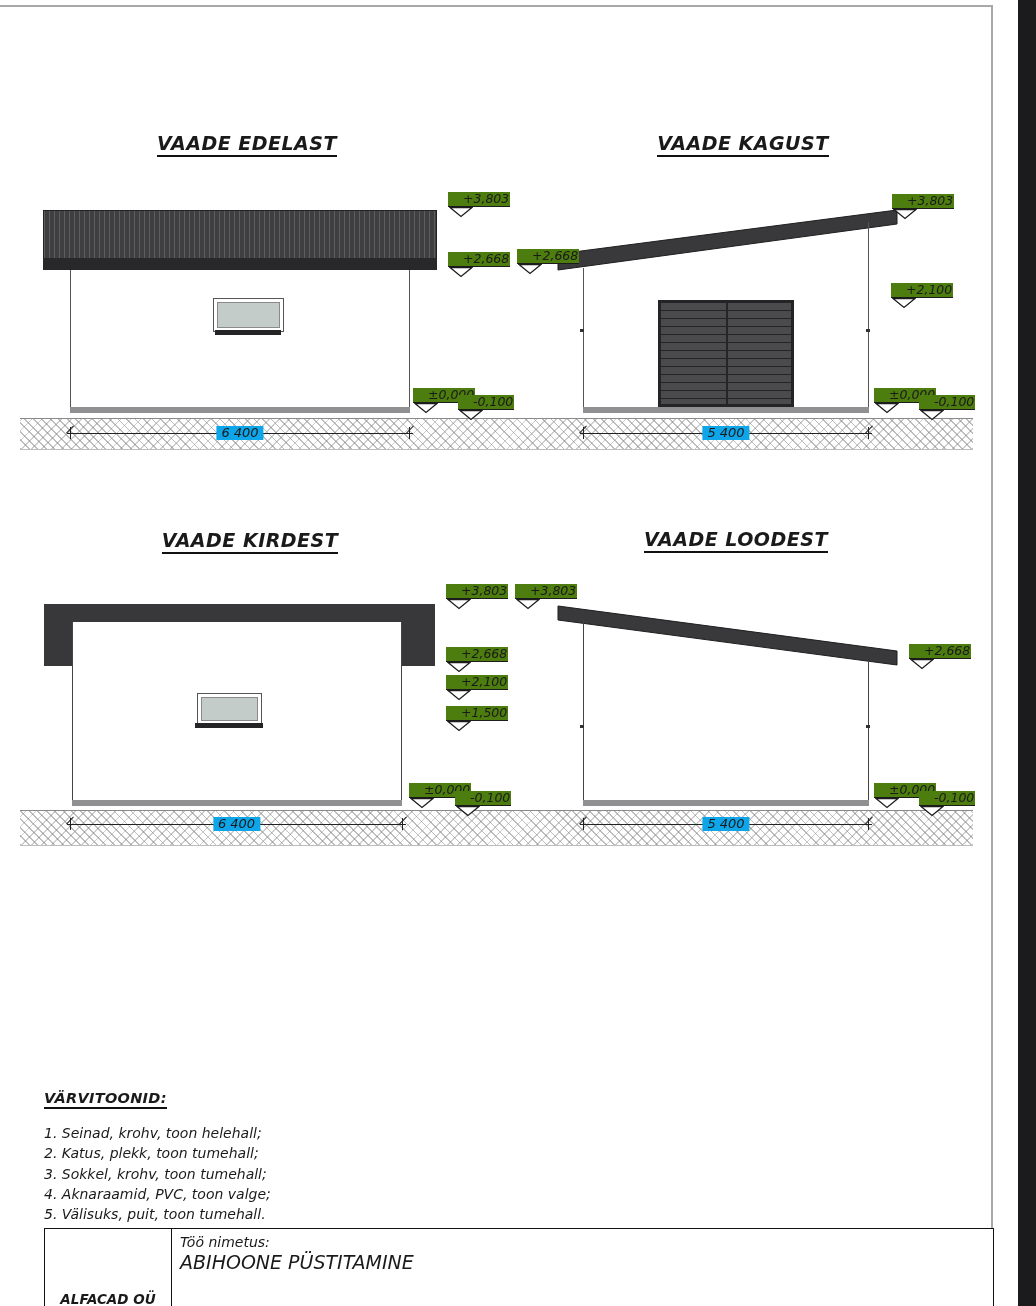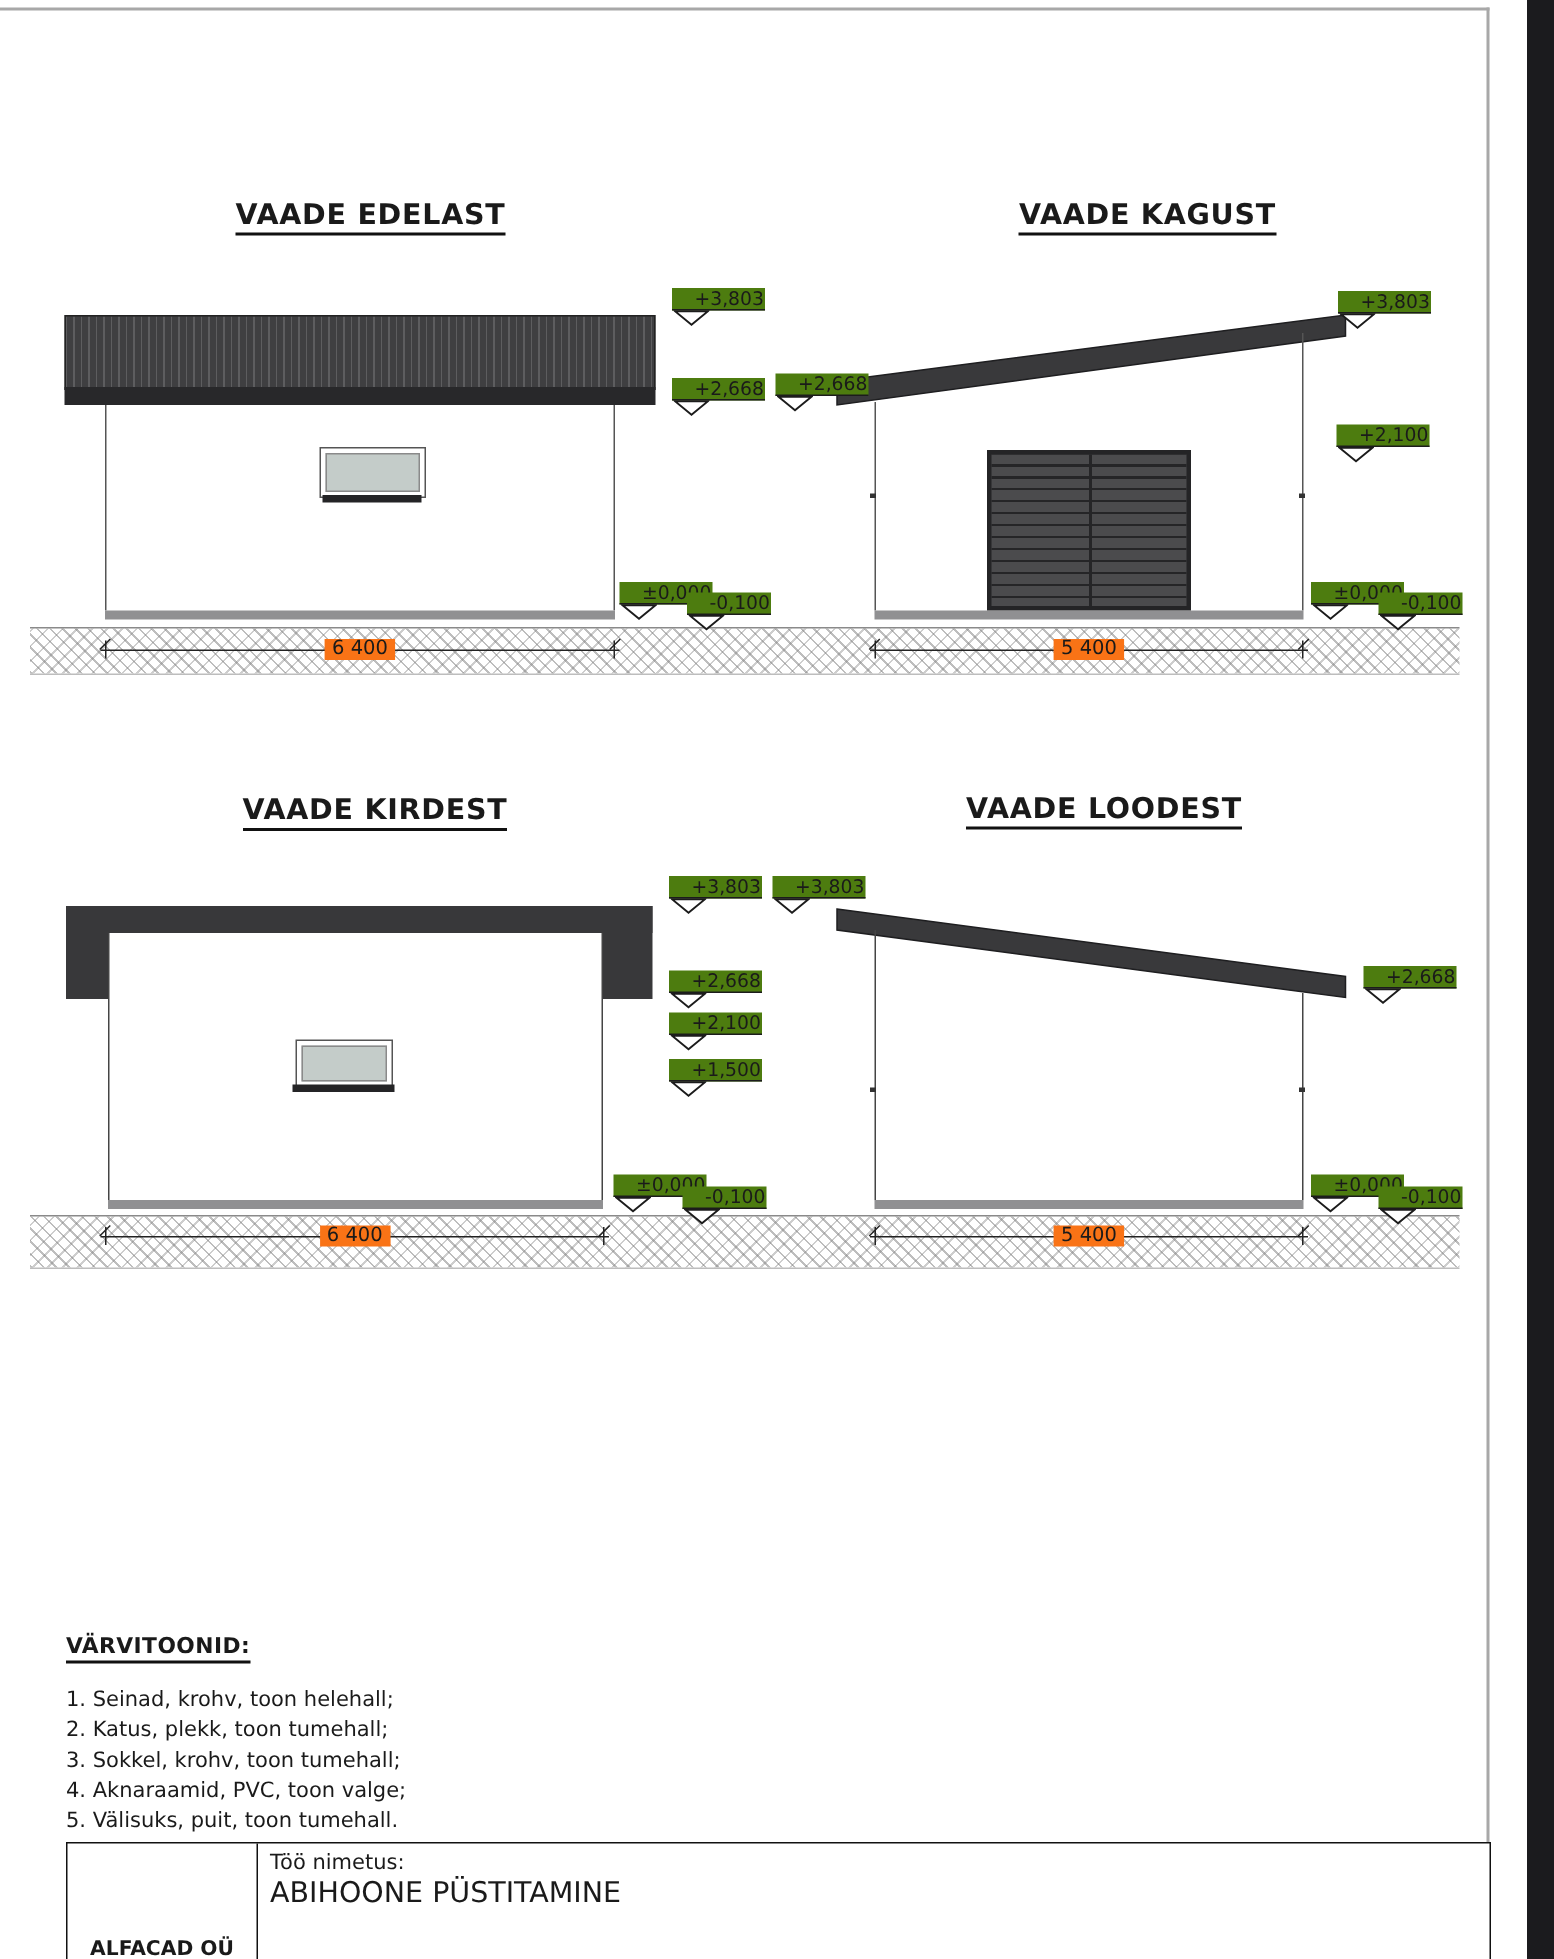--- a/index.html
+++ b/index.html
@@ -1,17 +1,17 @@
 <!DOCTYPE html>
 <html><head>
 <meta charset="utf-8">
 <style>
   html,body{margin:0;padding:0;background:#fff;}
   .page{position:relative;width:1036px;height:1306px;background:#fff;overflow:hidden;
-        font-family:"DejaVu Sans","Liberation Sans",sans-serif;color:#1a1a1a;}
+        font-family:"DejaVu Sans","Liberation Sans",sans-serif;color:#1a1a1a;font-style:italic;}
 
   
   .frame-top{position:absolute;left:0;top:5px;width:993px;border-top:2px solid #a8a8a8;}
   .frame-right{position:absolute;left:991px;top:5px;height:1301px;border-left:2px solid #a8a8a8;}
   .side-band{position:absolute;left:1018px;top:0;width:18px;height:1306px;background:#1b1b1e;}
 
   
   .vtitle{position:absolute;width:230px;text-align:center;font-size:19px;font-weight:bold;letter-spacing:.5px;}
   .vtitle span{border-bottom:2.2px solid #111;padding-bottom:1px;}
 
@@ -43,21 +43,21 @@
   
   .door{position:absolute;border:3px solid #242426;background:#4b4b4d;
     background-image:repeating-linear-gradient(180deg, transparent 0 6.5px, #252527 6.5px 8px);}
   .door-div{position:absolute;top:0;bottom:0;left:50%;width:1.5px;background:#252527;}
 
   
   .dim{position:absolute;height:14px;}
   .dim-line{position:absolute;left:-3px;right:-3px;top:7px;border-top:1.2px solid #222;}
   .dim-ext{position:absolute;top:1px;height:12px;width:1px;background:#222;}
   .dim-tick{position:absolute;top:3px;width:10px;border-top:1.6px solid #222;transform:rotate(-45deg);}
-  .dim-label{position:absolute;top:0;left:50%;transform:translateX(-50%);background:#f97316;
+  .dim-label{position:absolute;top:0;left:50%;transform:translateX(-50%);background:#0ea5e9;
     padding:0 5px;font-size:13px;line-height:14px;white-space:nowrap;}
 
   
   .lvl{position:absolute;z-index:6;}
   .lvl-t{display:inline-block;font-size:12.5px;line-height:14px;padding-left:15px;padding-right:1px;
     border-bottom:1.4px solid #1c1c1c;white-space:nowrap;background:#4d7c0f;}
   .lvl svg{display:block;margin-top:-1px;margin-left:1px;}
 
   
   .notes-title{position:absolute;left:44px;top:1090px;font-size:14.5px;font-weight:bold;letter-spacing:.3px;}
@@ -80,21 +80,21 @@
 </head>
 <body>
 
 <div class="page">
 
   <div class="frame-top"></div>
   <div class="frame-right"></div>
   <div class="side-band"></div>
 
   <div class="vtitle" style="left:132px;top:132px"><span>VAADE EDELAST</span></div>
-  <div class="vtitle" style="left:650px;top:132px"><span>VAADE KAGUST</span></div>
+  <div class="vtitle" style="left:628px;top:132px"><span>VAADE KAGUST</span></div>
 
   <div class="hatch" style="top:418px;height:30px"></div>
 
   <div class="roof-corr" style="left:43px;top:210px;width:392px;height:48px"></div>
   <div class="roof-fascia" style="left:43px;top:258px;width:394px;height:12px"></div>
   <div class="vline" style="left:70px;top:270px;height:137px"></div>
   <div class="vline" style="left:409px;top:270px;height:137px"></div>
   <div class="win" style="left:213px;top:298px;width:69px;height:32px">
     <div class="glass"></div>
   </div>

